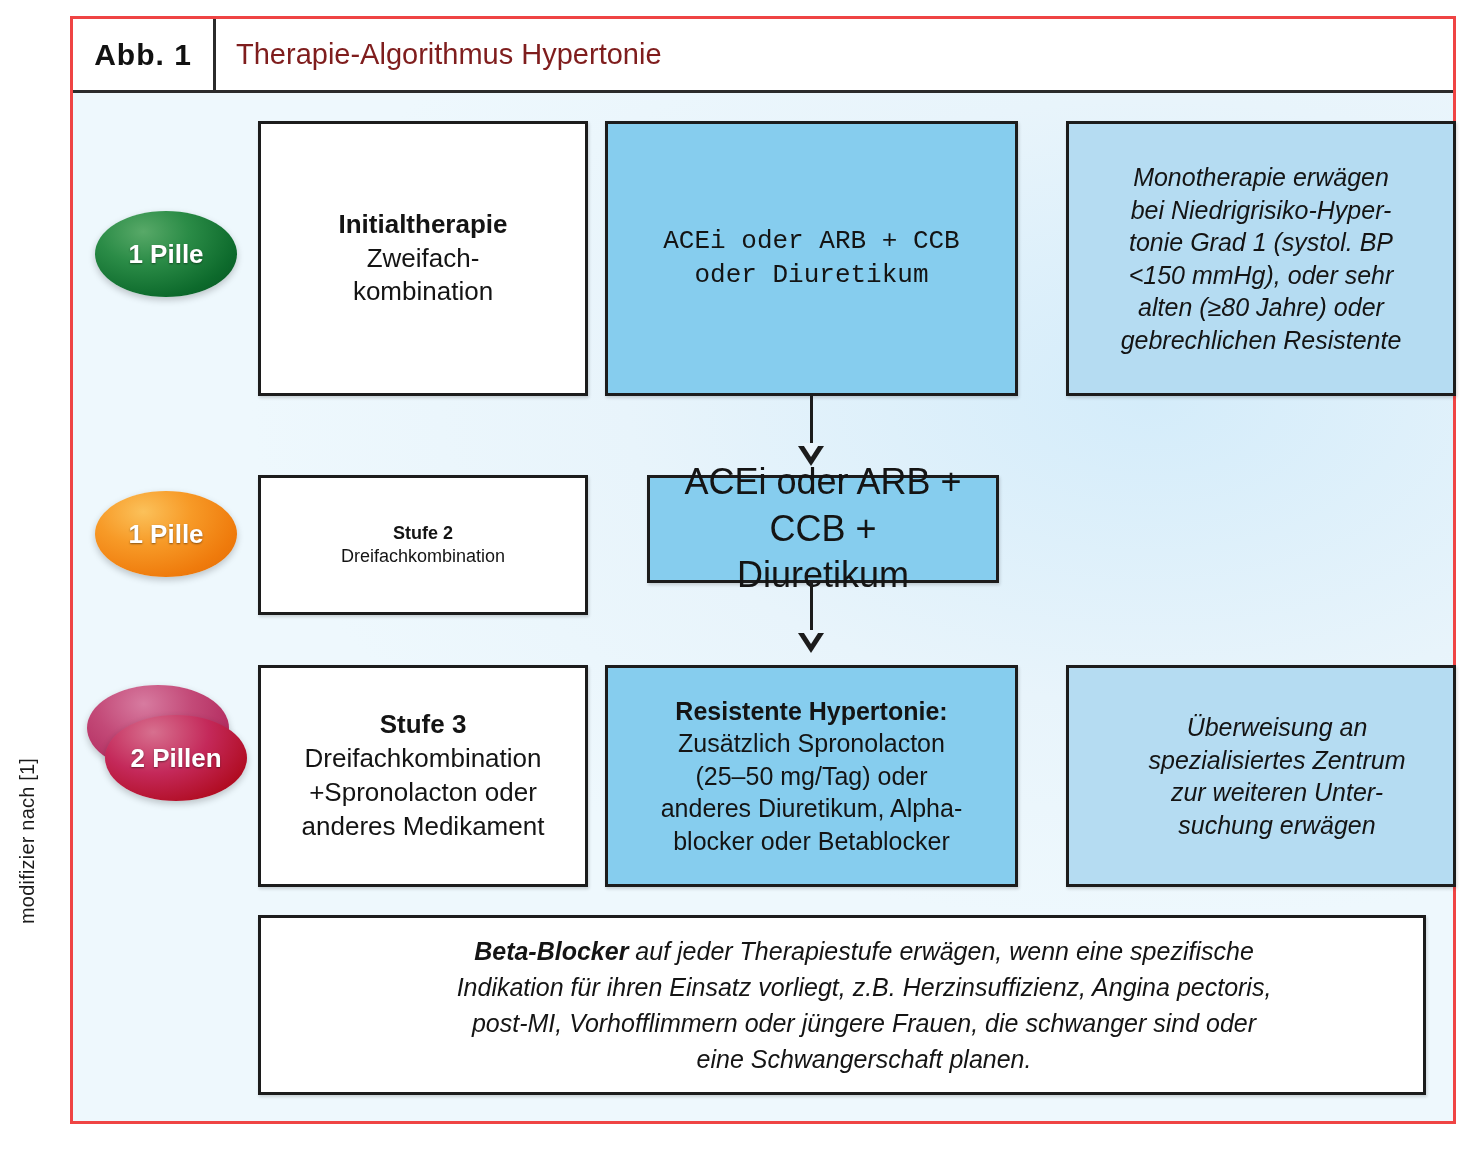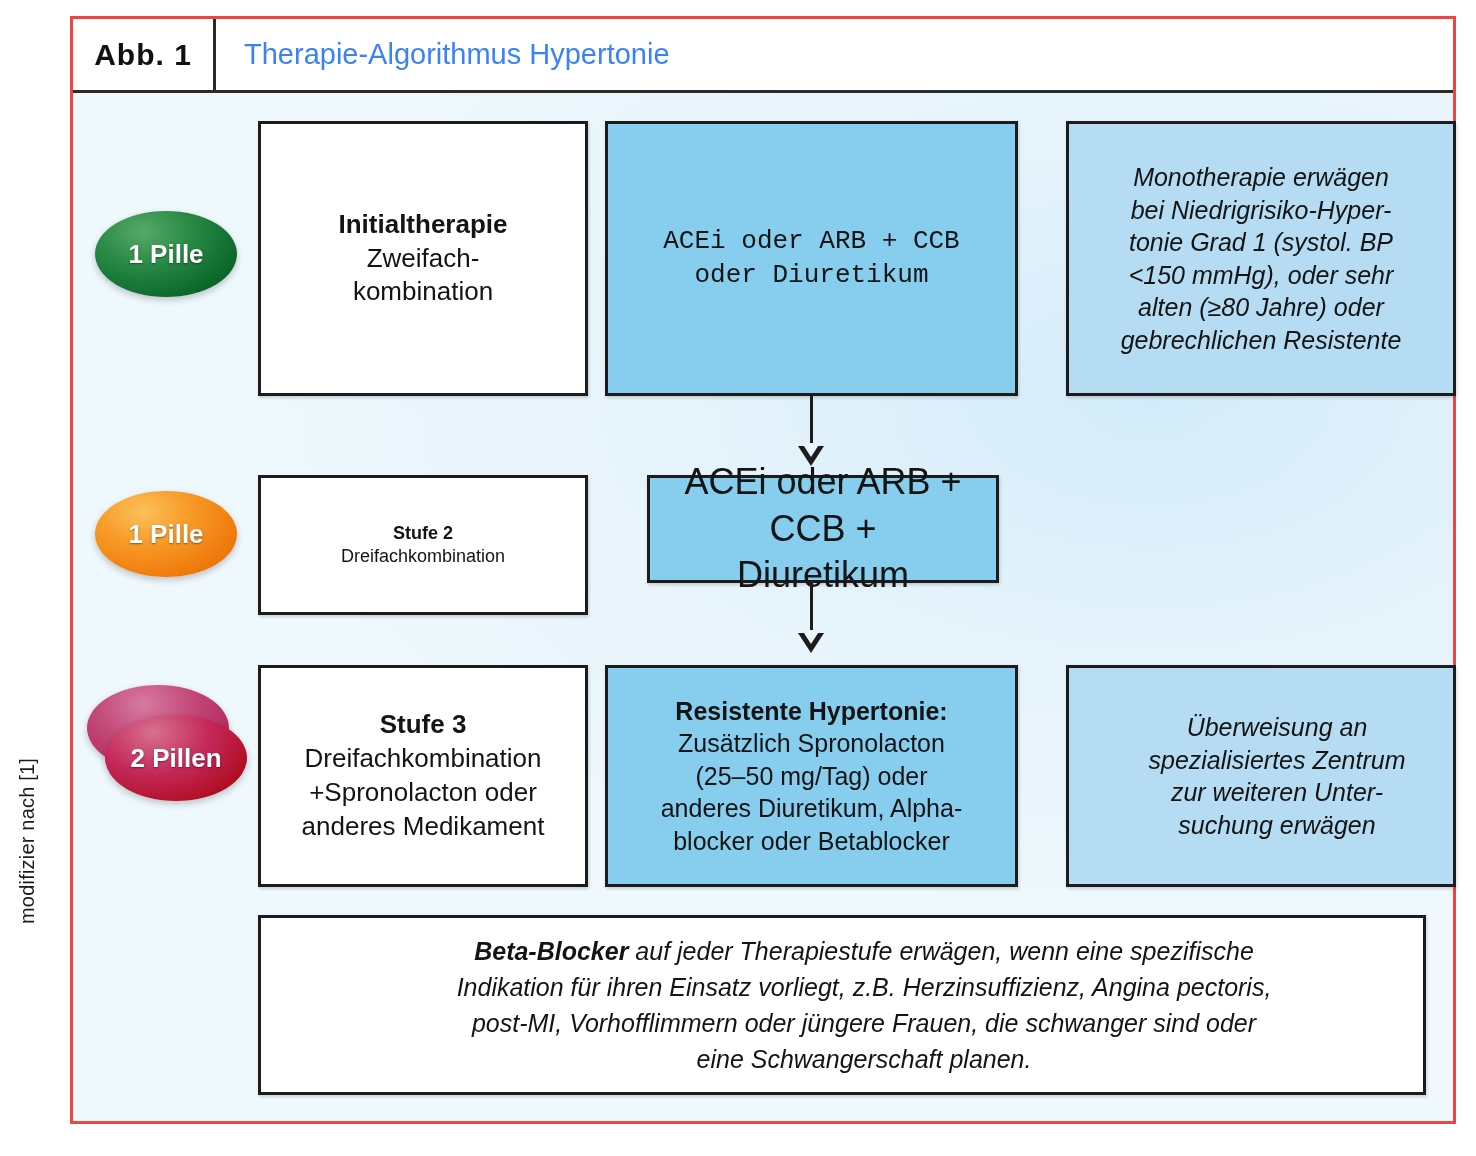--- a/index.html
+++ b/index.html
@@ -71,23 +71,23 @@
     color: #111111;
     letter-spacing: 1px;
   }
   .header-divider {
     width: 3px;
     flex: 0 0 3px;
     align-self: stretch;
     background: #2b2b2b;
   }
   .header-title {
-    padding-left: 28px;
+    padding-left: 20px;
     font-size: 29px;
-    color: #3b82f6;
+    color: #7f1d1d;
   }
 
   
   .figure-body {
     position: absolute;
     left: 0;
     top: 74px;
     right: 0;
     bottom: 0;
     background:

